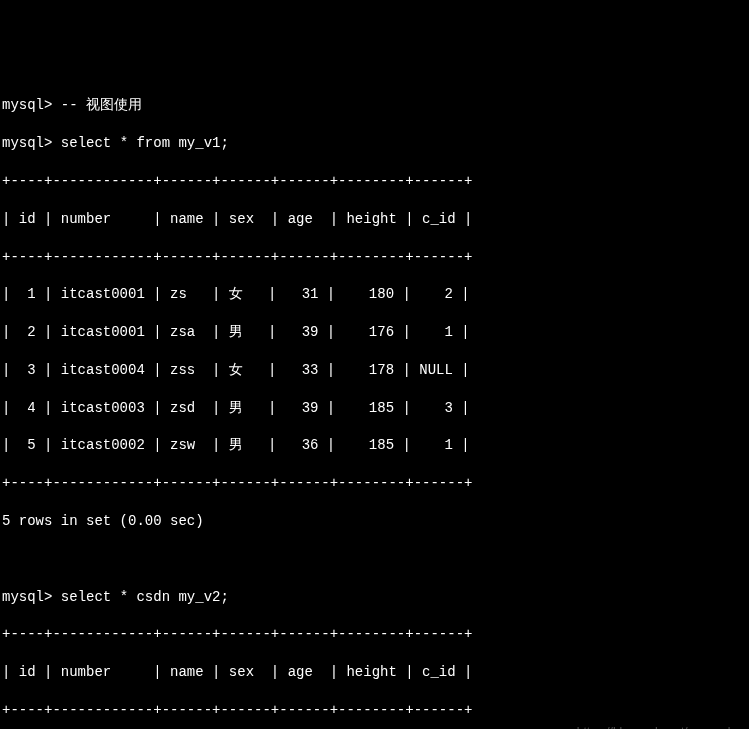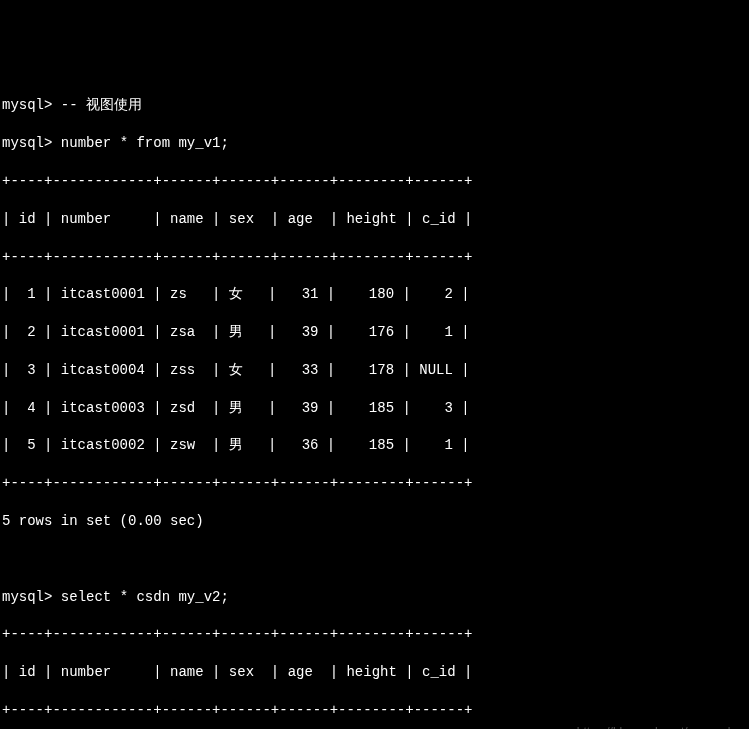--- a/index.html
+++ b/index.html
@@ -26,21 +26,21 @@
     }
     .container { position: relative; width: 749px; height: 729px; overflow: hidden; }
   </style>
 </head>
 <body>
 <div class="container">
 
 
 
 <span class="line"><span class="prompt">mysql&gt;</span> <span>-- 视图使用</span></span>
-<span class="line"><span class="prompt">mysql&gt;</span> <span>number * from my_v1;</span></span>
+<span class="line"><span class="prompt">mysql&gt;</span> <span>select * from my_v1;</span></span>
 <span class="line">+----+------------+------+------+------+--------+------+</span>
 <span class="line">| id | number     | name | sex  | age  | height | c_id |</span>
 <span class="line">+----+------------+------+------+------+--------+------+</span>
 <span class="line">|  1 | itcast0001 | zs   | 女   |   31 |    180 |    2 |</span>
 <span class="line">|  2 | itcast0001 | zsa  | 男   |   39 |    176 |    1 |</span>
 <span class="line">|  3 | itcast0004 | zss  | 女   |   33 |    178 | NULL |</span>
 <span class="line">|  4 | itcast0003 | zsd  | 男   |   39 |    185 |    3 |</span>
 <span class="line">|  5 | itcast0002 | zsw  | 男   |   36 |    185 |    1 |</span>
 <span class="line">+----+------------+------+------+------+--------+------+</span>
 <span class="line">5 rows in set (0.00 sec)</span>

